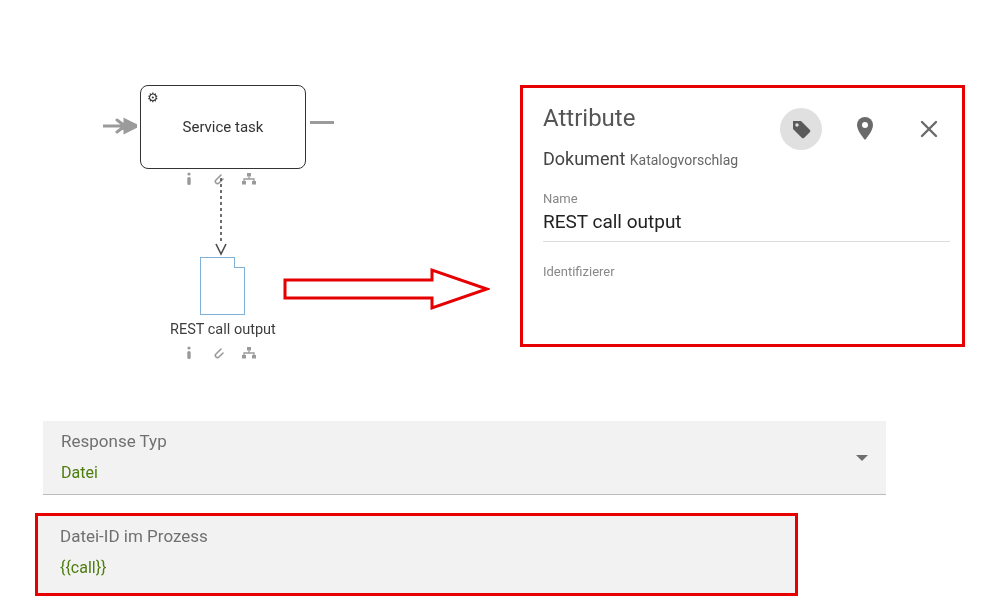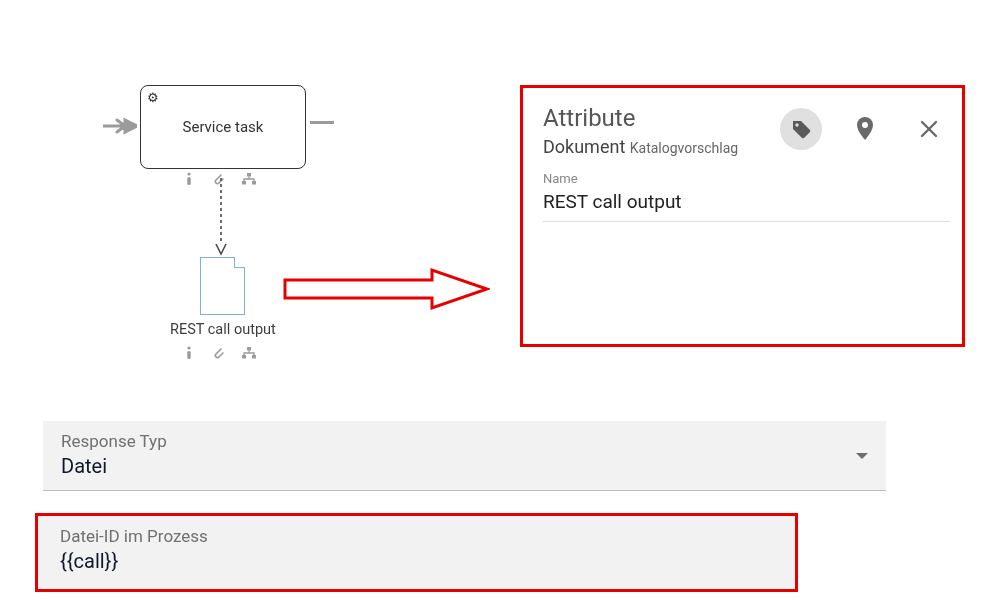--- a/index.html
+++ b/index.html
@@ -24,36 +24,36 @@
 .minirow svg{display:block}
 
 
 .red-arrow{position:absolute;left:282px;top:266px;width:208px;height:46px}
 
 
 .panel{position:absolute;left:520px;top:85px;width:445px;height:262px;border:3px solid #e60000;background:#fff;padding:18px 12px 18px 20px}
 .panel-head{display:flex;align-items:flex-start}
 .panel-titles{flex:1}
 .panel-title{font-size:24px;color:#555;font-weight:400;line-height:1}
-.panel-sub{font-size:18px;color:#444;margin-top:6px}
+.panel-sub{font-size:18px;color:#444;margin-top:18px}
 .panel-sub .light{font-size:14px;color:#666;font-weight:400}
 .panel-icons{display:flex;gap:22px;align-items:center;margin-top:2px}
 .icon-btn{width:42px;height:42px;border-radius:50%;display:flex;align-items:center;justify-content:center;color:#5f5f5f}
 .icon-btn.active{background:#e0e0e0;color:#4a4a4a}
 .icon-btn svg{display:block}
 .close-x{color:#6a6a6a;cursor:pointer}
-.field{margin-top:14px}
+.field{margin-top:22px}
 .field-label{font-size:13px;color:#888}
 .field-value{font-size:19px;color:#222;padding:4px 0 8px;border-bottom:1px solid #ddd;outline:none}
 .field.noline .field-value{border-bottom:none}
 
 
 .formrow{position:absolute;left:43px;width:843px;background:#f2f2f2;padding:10px 18px 12px}
 .formrow .lbl{font-size:17px;color:#707070}
-.formrow .val{font-size:20px;color:#0f172a;margin-top:3px}
+.formrow .val{font-size:16px;color:#4d7c0f;margin-top:12px}
 .formrow.sel{top:421px;border-bottom:1px solid #bcbcbc}
 .formrow.sel .caret{position:absolute;right:18px;top:50%;transform:translateY(-50%);width:0;height:0;border-left:6px solid transparent;border-right:6px solid transparent;border-top:6px solid #6e6e6e}
 .formrow.id{top:513px;border:3.5px solid #e60000;left:35px;width:763px;padding:10px 22px 16px}
 </style>
 </head>
 <body>
 
 <div class="diagram">
 
   <div class="arrow-in">
@@ -162,20 +162,21 @@
           </svg>
       </span>
     </div>
   </div>
 
   <div class="field">
     <div class="field-label">Name</div>
     <div class="field-value" contenteditable="true" style="">REST call output</div>
   </div>
   <div class="field noline">
+    <div class="field-label">Identifizierer</div>
   </div>
 </div>
 
 <div class="formrow sel">
   <div class="lbl">Response Typ</div>
   <div class="val">Datei</div>
   <div class="caret"></div>
 </div>
 
 <div class="formrow id">

